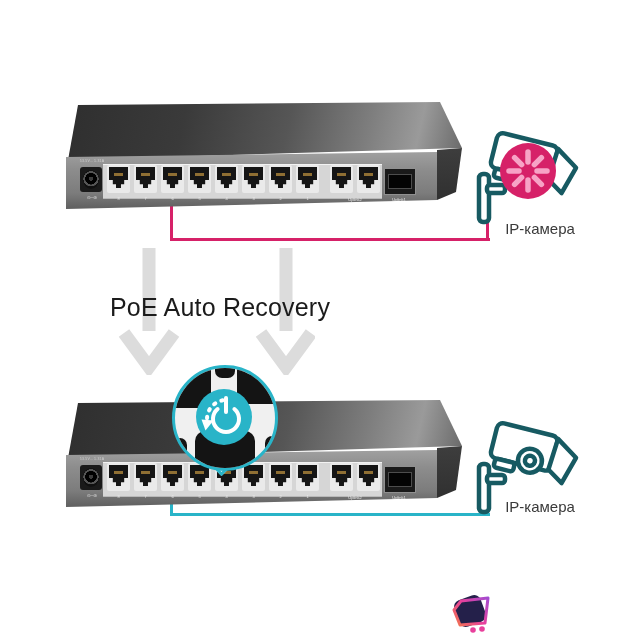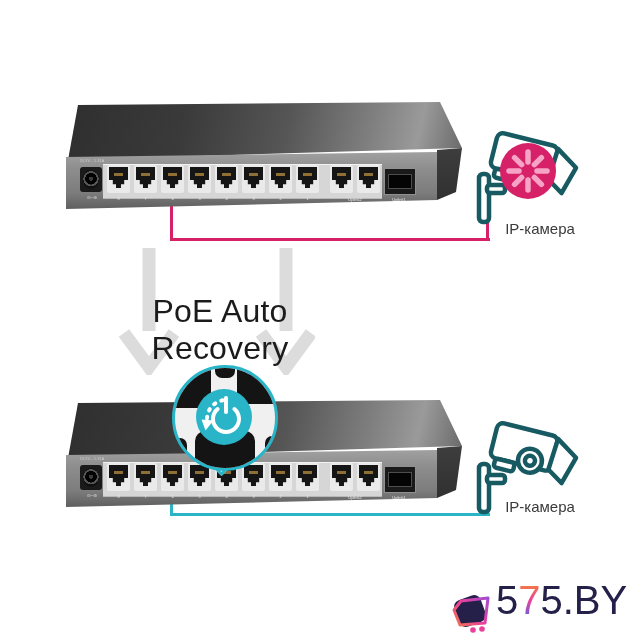--- a/index.html
+++ b/index.html
@@ -38,21 +38,21 @@
   .plug.pink{background:var(--pink);}
   .plug.teal{background:var(--teal);}
 
   
   .cable{position:absolute;}
   .cable.pink{background:var(--pink);}
   .cable.teal{background:var(--teal);}
 
   
   .heading{position:absolute;left:95px;top:293px;width:250px;text-align:center;
-          font-size:32px;color:#1b1b1b;letter-spacing:.2px;}
+          font-size:25px;color:#1b1b1b;letter-spacing:.2px;}
 
   
   .callout-tip{position:absolute;left:207px;top:441px;width:26px;height:26px;background:#fff;
           border-right:3px solid var(--teal);border-bottom:3px solid var(--teal);
           transform:rotate(45deg);z-index:6;}
   .callout{position:absolute;left:172px;top:365px;width:100px;height:100px;border-radius:50%;
           background:#f0f0f0;border:3px solid var(--teal);overflow:hidden;z-index:7;}
   .cp{position:absolute;background:#141414;border-radius:7px;}
   .callout-icon{position:absolute;left:196px;top:389px;width:56px;height:56px;border-radius:50%;
           background:var(--teal);z-index:8;}
@@ -271,16 +271,15 @@
           <stop offset="0" stop-color="#f7941d"></stop>
           <stop offset="0.5" stop-color="#e8409c"></stop>
           <stop offset="1" stop-color="#7b52f0"></stop>
         </linearGradient>
       </defs>
       <rect x="8" y="9" width="28" height="28" rx="7" fill="#24204a" transform="rotate(-20 22 23)"></rect>
       <path d="M6 22 L13 13 L40 10 L37 35 L12 37 Z" fill="none" stroke="url(#cartg)" stroke-width="3" stroke-linejoin="round"></path>
       <circle cx="25" cy="42" r="2.8" fill="#e8409c"></circle>
       <circle cx="34" cy="41" r="2.8" fill="#e8409c"></circle>
     </svg>
-    <div class="logo-text"><span>5</span><span class="grad7">7</span><span>5.BY</span></div>
   </div>
 
 </div>
 
 </body></html>

